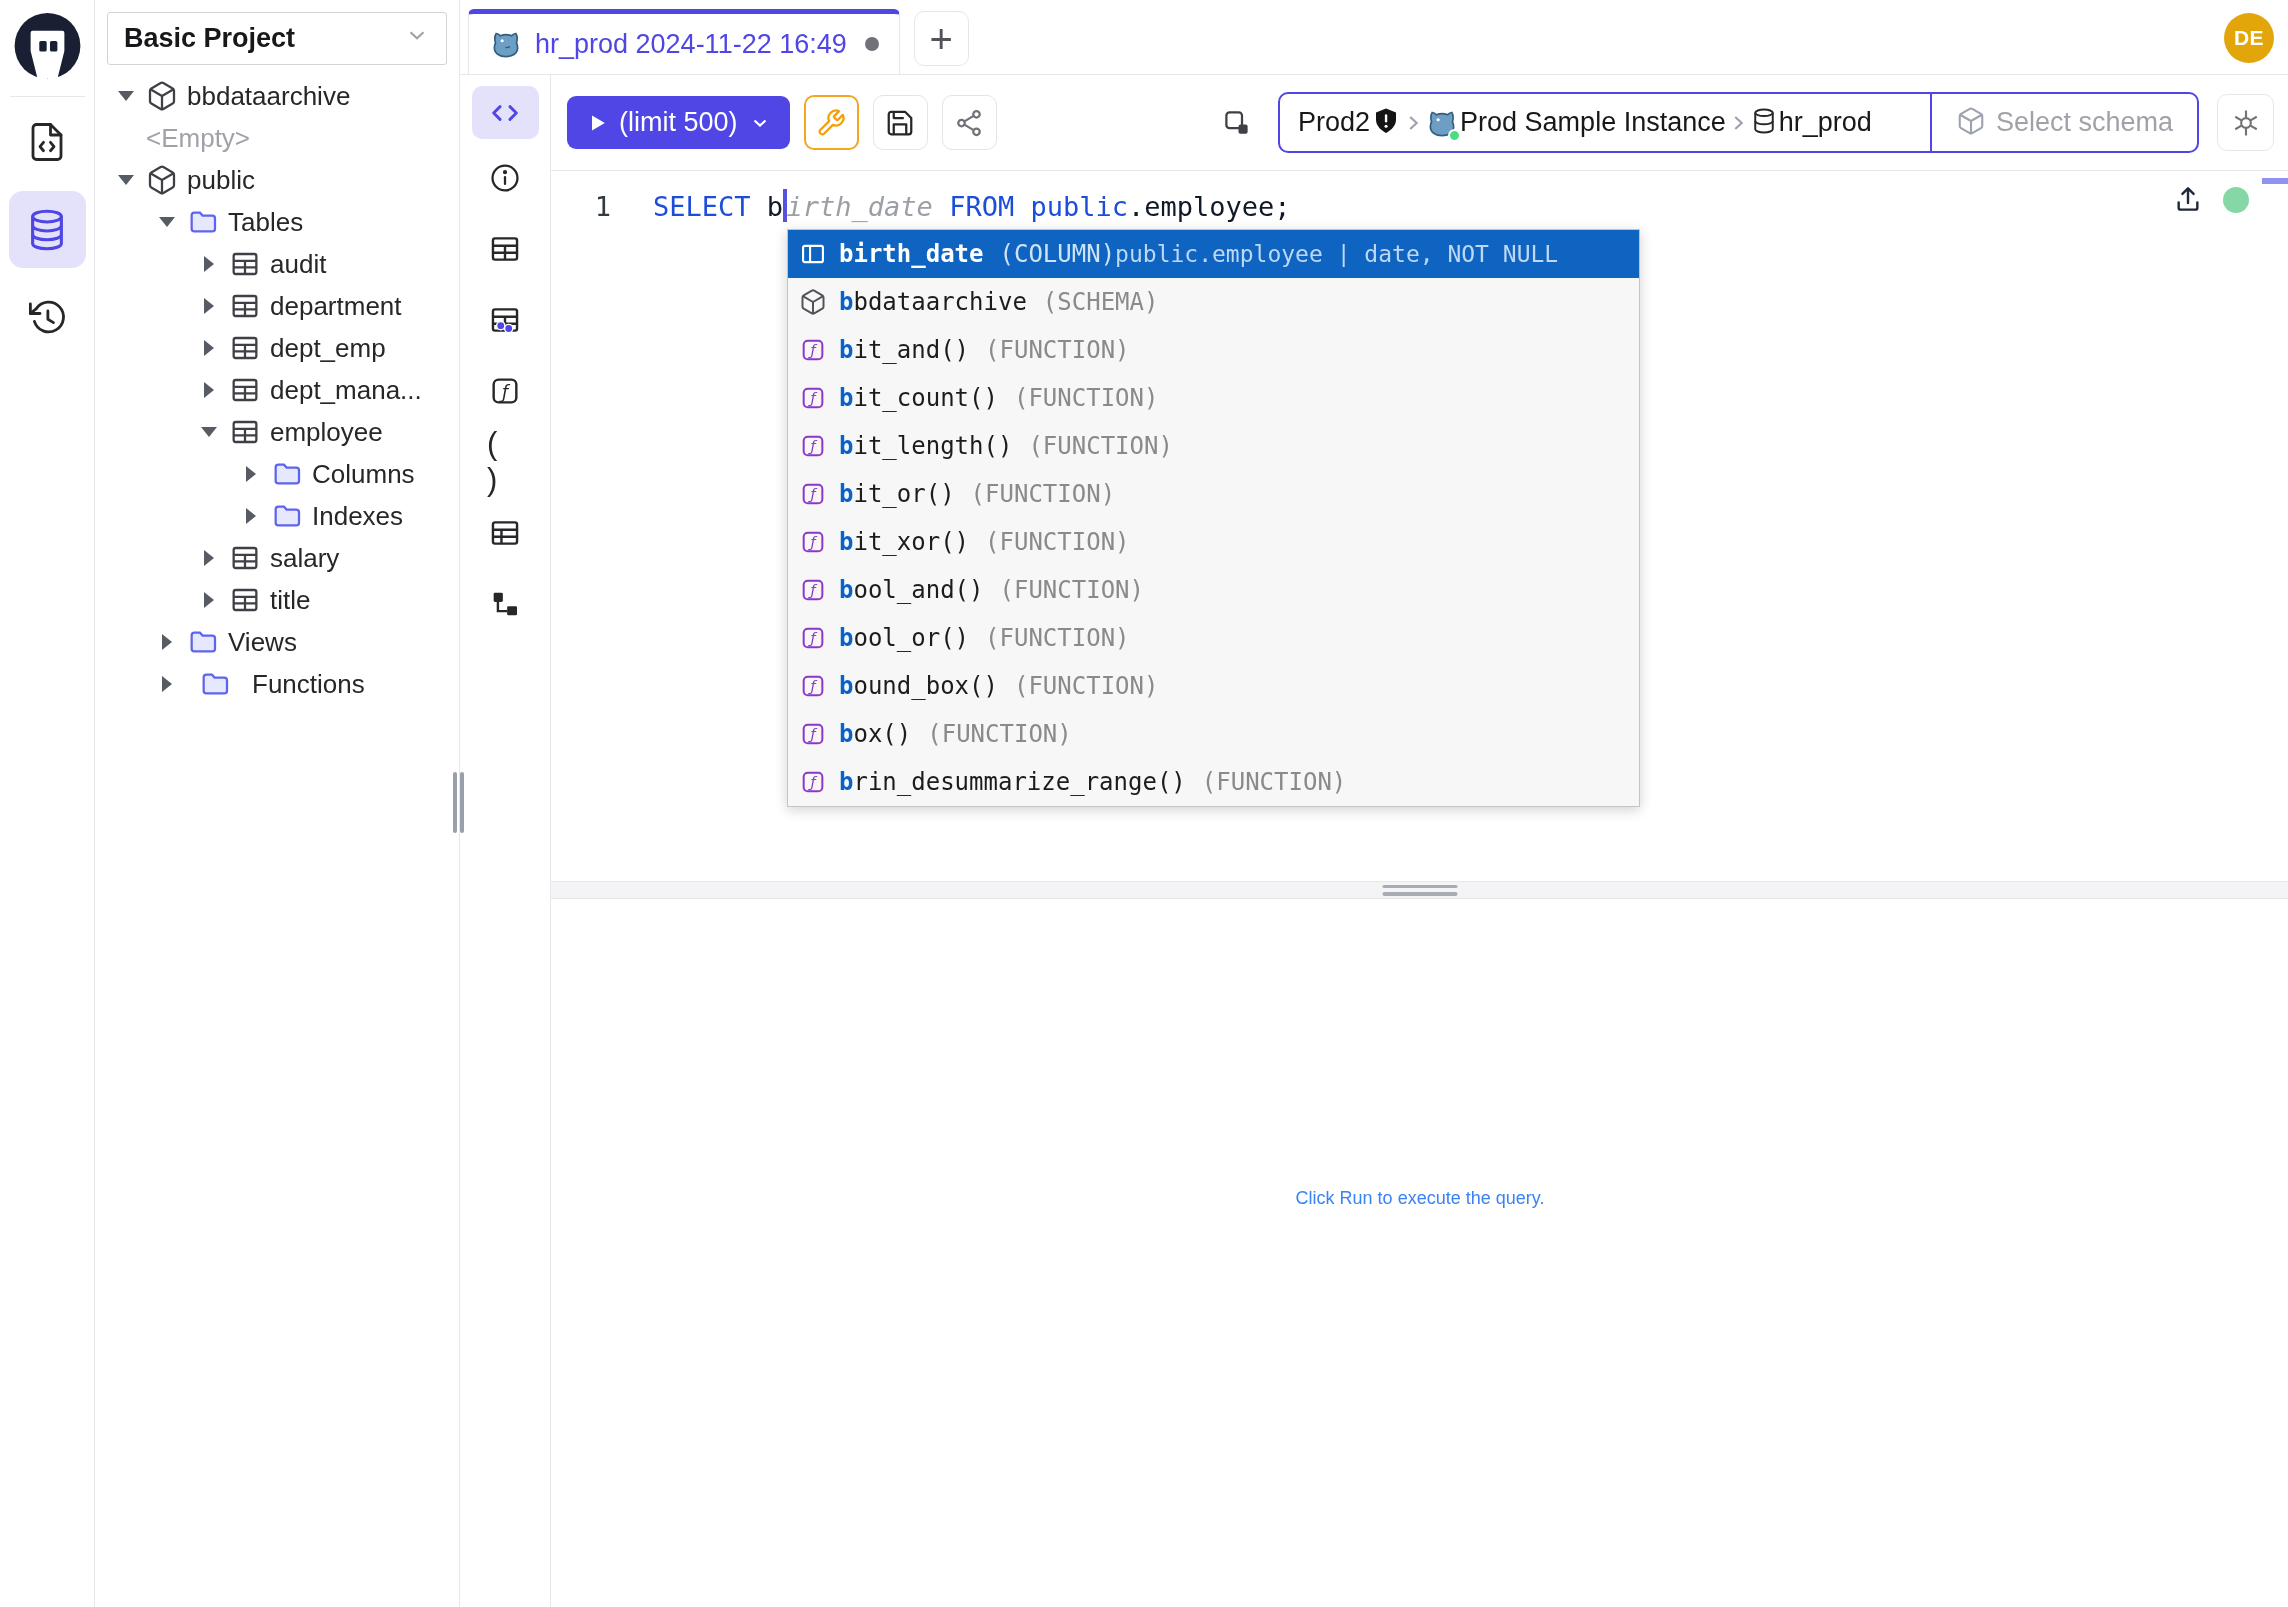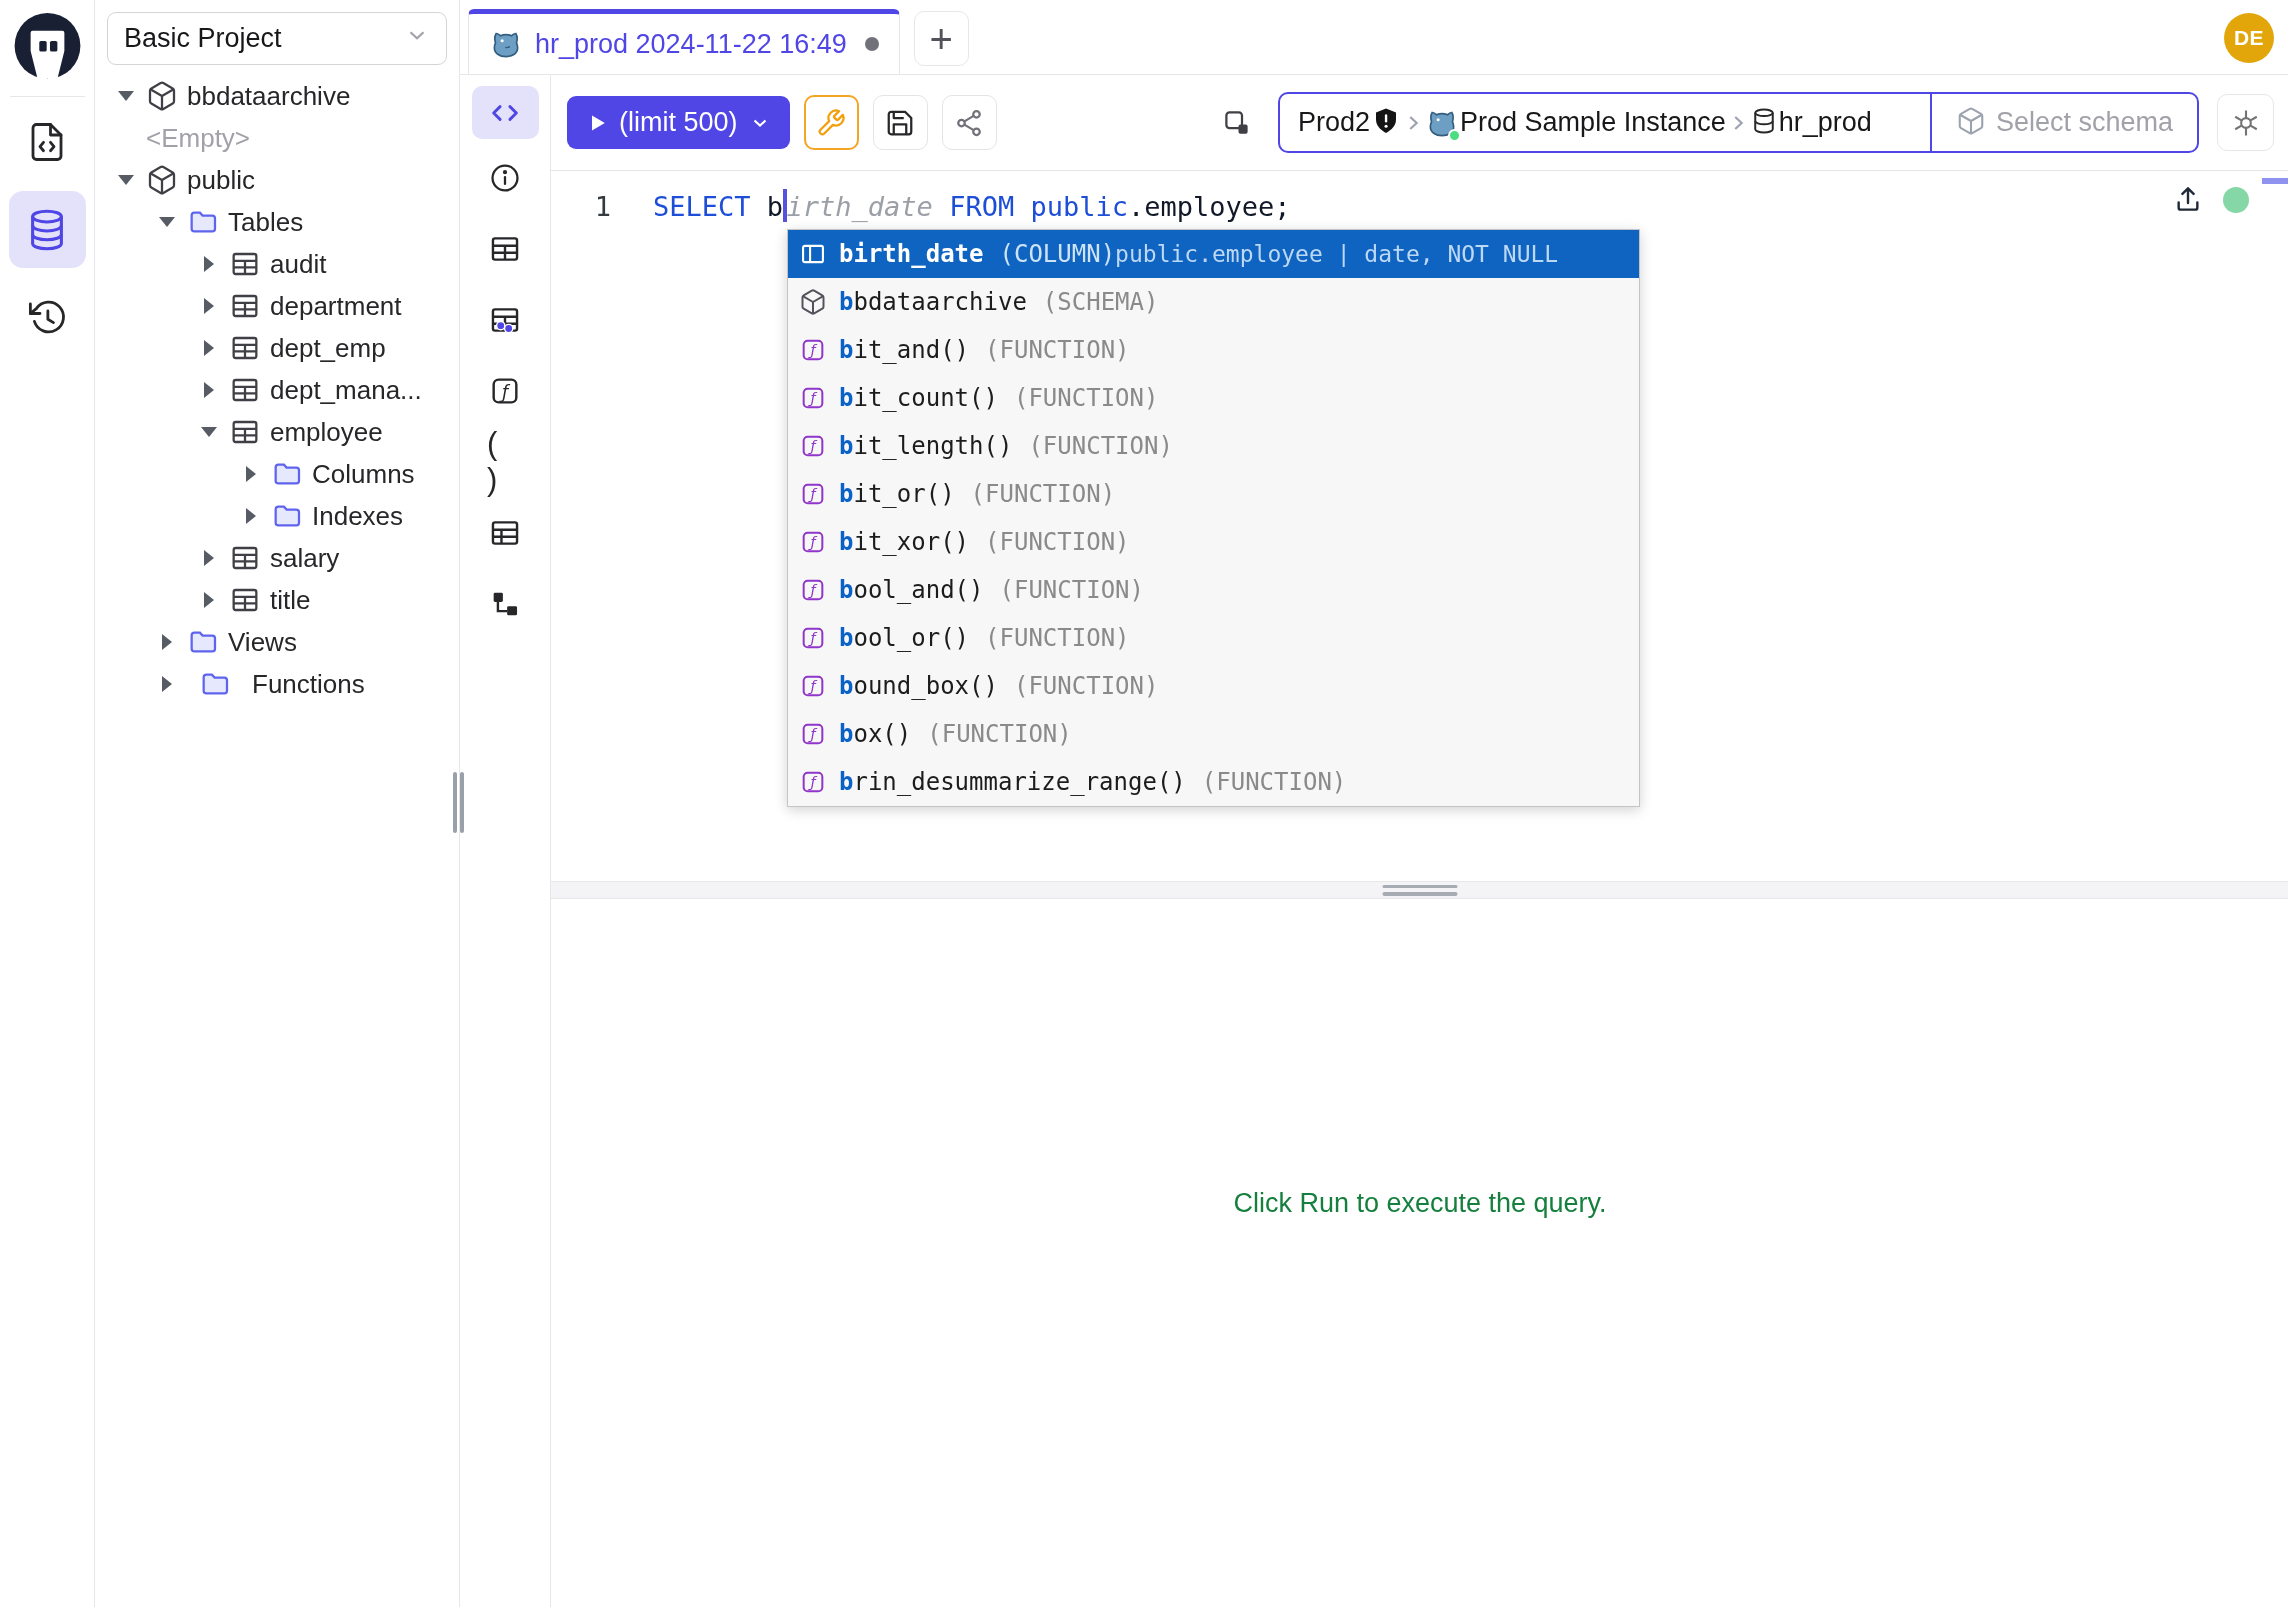--- a/index.html
+++ b/index.html
@@ -14,22 +14,22 @@
   .rail-divider { width:75px; border-top:1px solid #e5e7eb; margin-top:9px; }
   .rail-icons { display:flex; flex-direction:column; align-items:center; margin-top:24px; gap:28px; }
   .rail-icon { width:42px; height:42px; color:#27272a; display:flex; align-items:center; justify-content:center; }
   .rail-icon svg { width:42px; height:42px; }
   .rail-tile { width:77px; height:77px; border-radius:14px; background:#e4e2fa; display:flex;
                align-items:center; justify-content:center; color:#4f46e5; }
   .rail-tile svg { width:46px; height:46px; }
 
   
   .panel { width:365px; border-right:1px solid #e5e7eb; flex-shrink:0; padding-top:12px; }
-  .project-select { margin:0 12px; height:53px; border:1px solid #d4d4d8; border-radius:9px;
-                    display:flex; align-items:center; padding:0 16px; font-size:27px; color:#18181b; }
+  .project-select { margin:0 12px; height:53px; border:1px solid #d4d4d8; border-radius:3px;
+                    display:flex; align-items:center; padding:0 16px; font-size:27px; color:#18181b;font-weight:bold; }
   .project-select .chev { margin-left:auto; color:#a1a1aa; }
   .search-row { display:flex; align-items:center; margin:20px 12px 0 12px; gap:14px; }
   .search-box { flex:1; height:53px; border:1px solid #d4d4d8; border-radius:9px; display:flex;
                 align-items:center; padding:0 12px; gap:10px; }
   .search-box input { border:none; outline:none; font-size:26px; color:#3f3f46; width:100%;
                       font-family:"Liberation Sans",sans-serif; background:transparent; }
   .search-box input::placeholder { color:#a1a1aa; }
   .refresh-btn { width:46px; height:46px; display:flex; align-items:center; justify-content:center;
                  color:#3f3f46; }
   #tree { margin-top:10px; }
@@ -138,21 +138,21 @@
   .sg-row.sel .sg-kind { color:#cfe3f7; }
   .sg-row.sel .sg-ico { color:#fff; }
 
   
   .hdivider { height:18px; background:#f4f4f6; border-top:1px solid #e8e8ea; border-bottom:1px solid #e8e8ea;
               position:relative; flex-shrink:0; }
   .h-handle { position:absolute; left:50%; top:3px; transform:translateX(-50%); display:flex;
               flex-direction:column; gap:4px; }
   .h-handle i { display:block; width:75px; height:3.5px; background:#a7abb3; border-radius:2px; }
   .results { flex:1; background:#fff; display:flex; justify-content:center; align-items:flex-start; }
-  .results-text { margin-top:289px; font-size:27px; color:#15803d; }
+  .results-text { margin-top:289px; font-size:18px; color:#3b82f6; }
 </style>
 </head>
 <body>
 
 <div class="app">
 
   <aside class="rail">
     <div class="logo">
       <svg viewBox="0 0 96 96">
           <circle cx="48" cy="46" r="40" fill="#1a2033"></circle>

